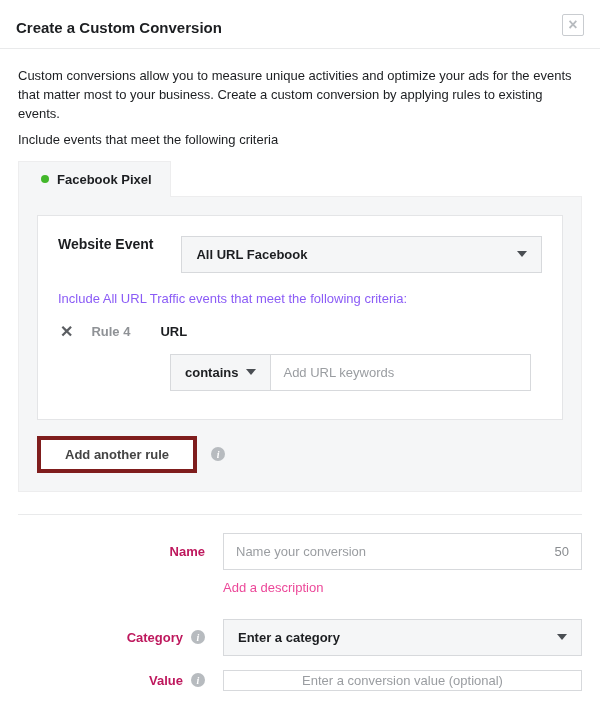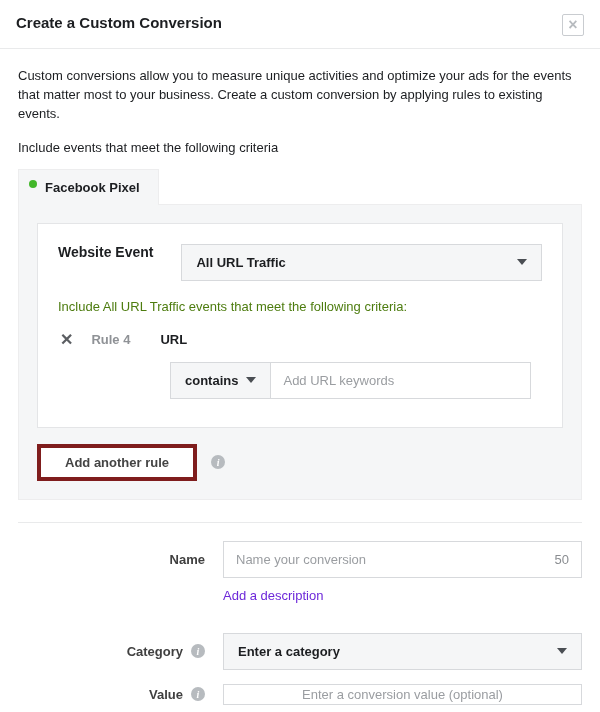--- a/index.html
+++ b/index.html
@@ -6,21 +6,21 @@
     body {
       font-family: -apple-system, BlinkMacSystemFont, "Segoe UI", Helvetica, Arial, sans-serif;
       background: #fff;
       width: 600px;
       color: #1c1e21;
       font-size: 13px;
     }
     .dialog-header {
       display: flex;
       justify-content: space-between;
-      align-items: flex-start;
+      align-items: flex-end;
       padding: 14px 16px 12px 16px;
       border-bottom: 1px solid #e9eaeb;
     }
     .dialog-title {
       font-size: 15px;
       font-weight: 700;
       color: #1c1e21;
     }
     .close-btn {
       width: 22px;
@@ -37,33 +37,33 @@
       cursor: pointer;
       line-height: 1;
     }
     .dialog-body {
       padding: 18px 18px 0 18px;
     }
     .intro {
       font-size: 13px;
       color: #1c1e21;
       line-height: 1.45;
-      margin-bottom: 16px;
+      margin-bottom: 8px;
     }
     .criteria-head {
       font-size: 13px;
       color: #1c1e21;
       margin-bottom: 14px;
     }
     .tab {
       display: inline-flex;
-      align-items: flex-start;
+      align-items: center;
       gap: 8px;
       background: #f5f6f7;
-      padding: 10px 18px 10px 10px;
+      padding: 10px 18px 10px 22px;
       border: 1px solid #ededee;
       border-bottom: none;
       position: relative;
       z-index: 2;
     }
     .tab-dot {
       width: 8px;
       height: 8px;
       background: #42b72a;
       border-radius: 50%;
@@ -109,21 +109,21 @@
       color: #1c1e21;
     }
     .caret {
       width: 0;
       height: 0;
       border-left: 5px solid transparent;
       border-right: 5px solid transparent;
       border-top: 6px solid #4a4e53;
     }
     .subtext {
-      color: #4d7c0f;
+      color: #8b5cf6;
       font-size: 13px;
       margin-bottom: 18px;
     }
     .rule-row {
       display: flex;
       align-items: center;
       gap: 16px;
       margin-bottom: 14px;
     }
     .rule-close {
@@ -213,21 +213,21 @@
       width: 205px;
       display: flex;
       justify-content: flex-end;
       align-items: center;
       gap: 8px;
       padding-right: 18px;
     }
     .form-label {
       font-weight: 700;
       font-size: 13px;
-      color: #404040;
+      color: #be185d;
     }
     .form-input-col {
       flex: 1;
       display: flex;
     }
     .name-input-wrap {
       flex: 1;
       display: flex;
       align-items: center;
       border: 1px solid #d7d9dc;
@@ -239,25 +239,25 @@
       padding: 10px 0;
       font-size: 13px;
       outline: none;
     }
     .name-input::placeholder { color: #9a9da1; }
     .count {
       color: #8a8d91;
       font-size: 13px;
     }
     .add-desc-link {
-      color: #6d28d9;
+      color: #ec4899;
       font-size: 13px;
       cursor: pointer;
       padding-left: 205px;
-      margin-bottom: 30px;
+      margin-bottom: 24px;
     }
     .cat-select {
       flex: 1;
       display: flex;
       align-items: center;
       justify-content: space-between;
       background: #f5f6f7;
       border: 1px solid #d7d9dc;
       padding: 10px 14px;
       font-weight: 700;
@@ -292,21 +292,21 @@
     <span class="tab-dot"></span>
     <span class="tab-label">Facebook Pixel</span>
   </div>
 
   <div class="panel">
     <div class="inner-card">
 
       <div class="row-select">
         <span class="row-label">Website Event</span>
         <div class="select-box">
-          <span>All URL Traffic</span>
+          <span>All URL Facebook</span>
           <span class="caret"></span>
         </div>
       </div>
 
       <p class="subtext">Include All URL Traffic events that meet the following criteria:</p>
 
       <div class="rule-row">
         <span class="rule-close">✕</span>
         <span class="rule-name">Rule 4</span>
         <span class="url-label">URL</span>

